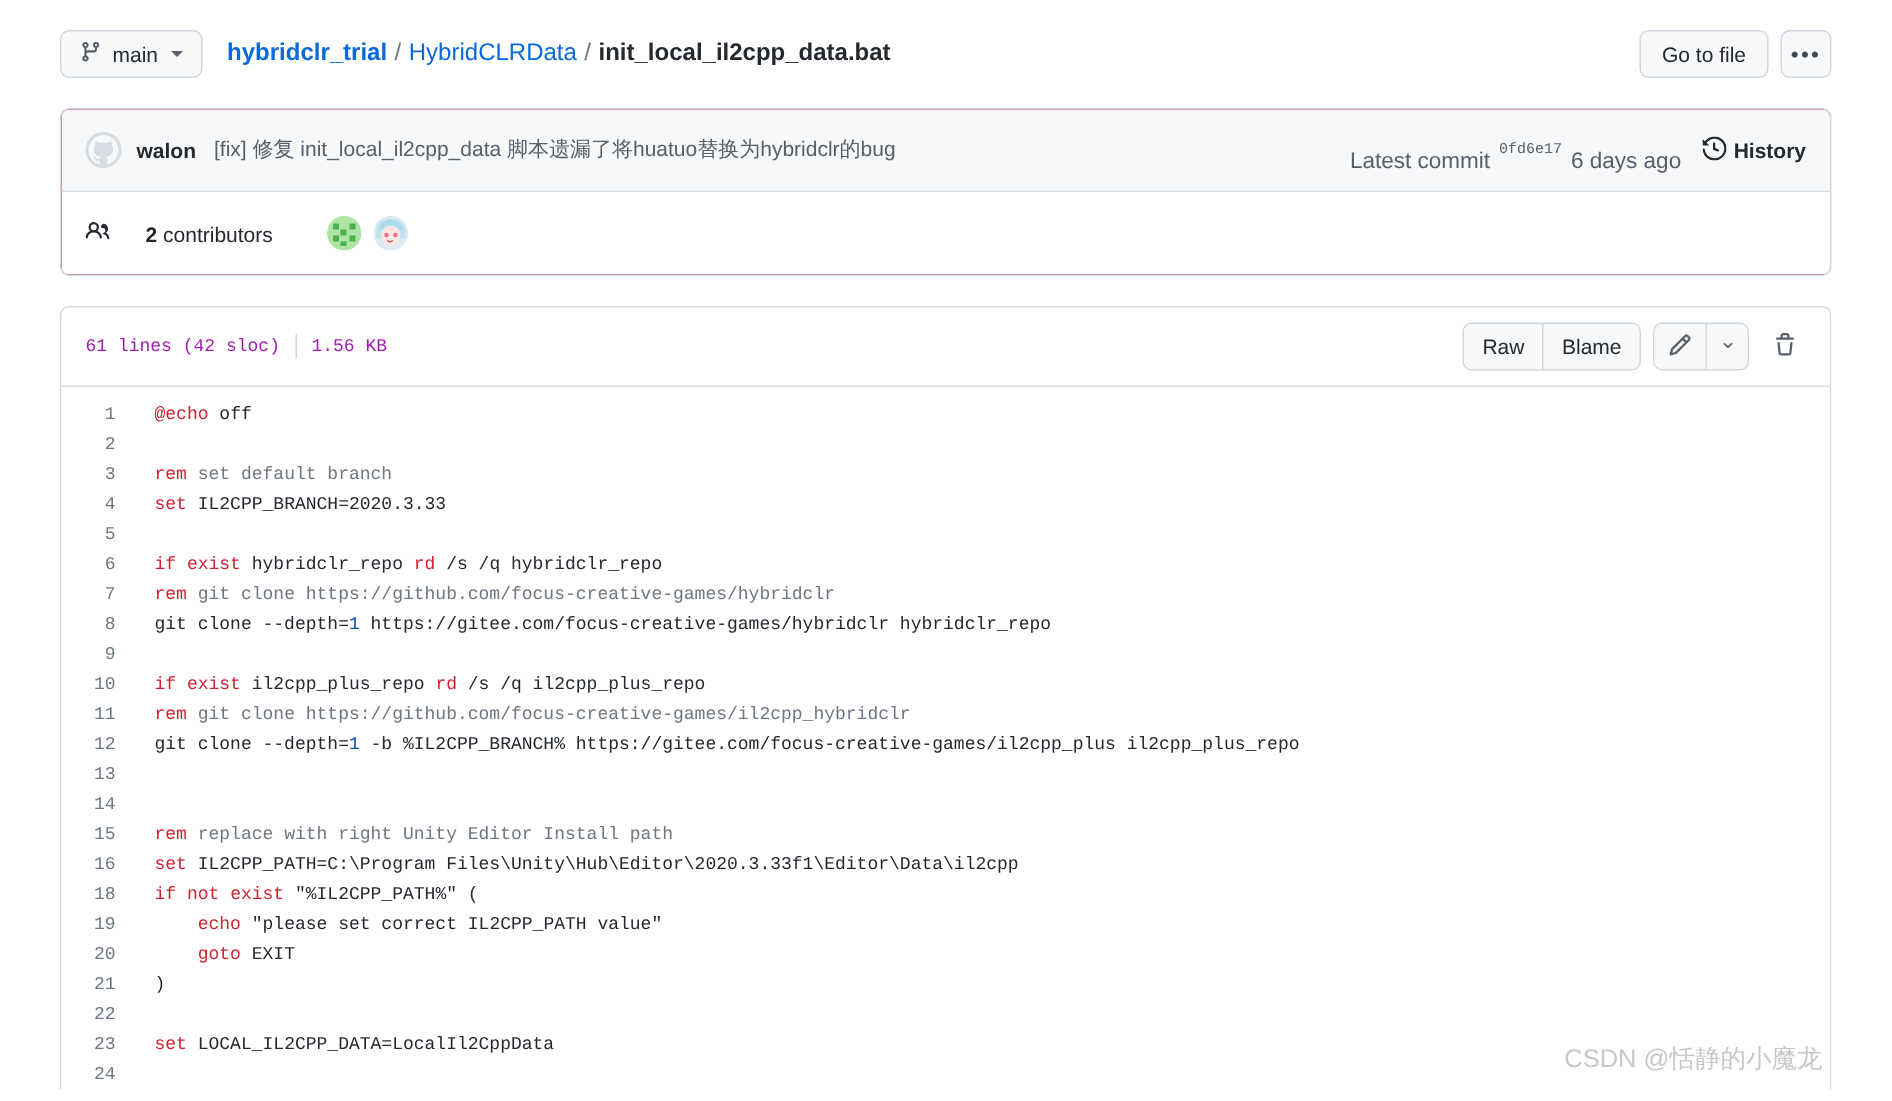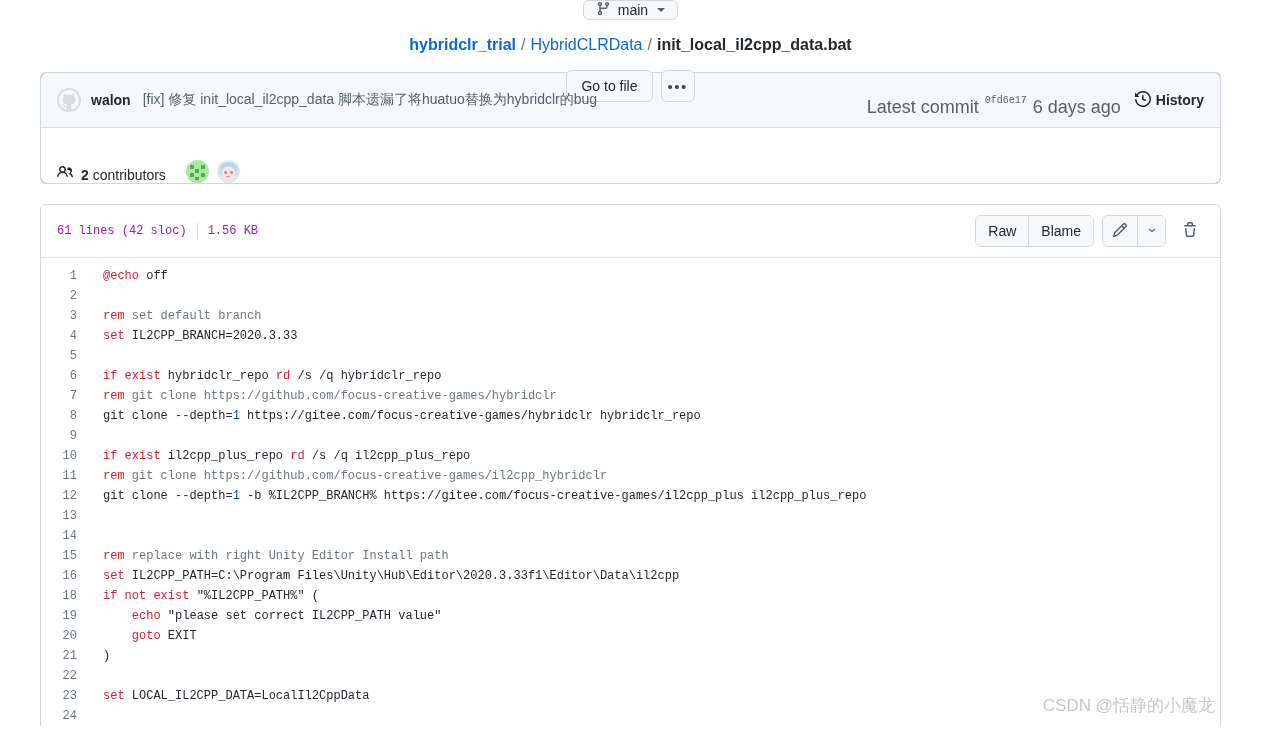--- a/index.html
+++ b/index.html
@@ -21,21 +21,20 @@
     height: 734px;
     padding: 0 40px;
   }
 
   
   .file-header {
     display: flex;
     align-items: center;
     height: 72px;
     gap: 16px;
-    flex-direction: column;
   }
 
   .branch-btn {
     display: inline-flex;
     align-items: center;
     gap: 7px;
     height: 32px;
     padding: 0 12px;
     border: 1px solid #d0d7de;
     border-radius: 6px;
@@ -146,41 +145,41 @@
     text-overflow: ellipsis;
     white-space: nowrap;
   }
   .commit-right {
     margin-left: auto;
     display: flex;
     align-items: center;
     gap: 14px;
     white-space: nowrap;
   }
-  .commit-meta { font-size: 18px; color: #57606a; margin-top: 14px; }
+  .commit-meta { font-size: 15px; color: #57606a; margin-top: 14px; }
   .commit-sha {
     font-family: "Liberation Mono", monospace;
     font-size: 10px;
     color: #57606a;
     text-align: center;
   }
   .history-link {
     display: inline-flex;
     align-items: center;
     gap: 5px;
     font-size: 14px;
     font-weight: 600;
     color: #24292f;
     cursor: pointer;
   }
 
   .contrib-row {
     display: flex;
-    align-items: flex-end;
-    gap: 8px;
+    align-items: center;
+    gap: 24px;
     height: 55px;
     padding: 0 16px;
     background: #fff;
   }
   .contrib-label { font-size: 14px; color: #24292f; }
   .contrib-label b { font-weight: 600; }
   .contrib-avatars { display: flex; gap: 8px; margin-left: 12px; }
   .contrib-av {
     width: 23px; height: 23px;
     border-radius: 50%;

